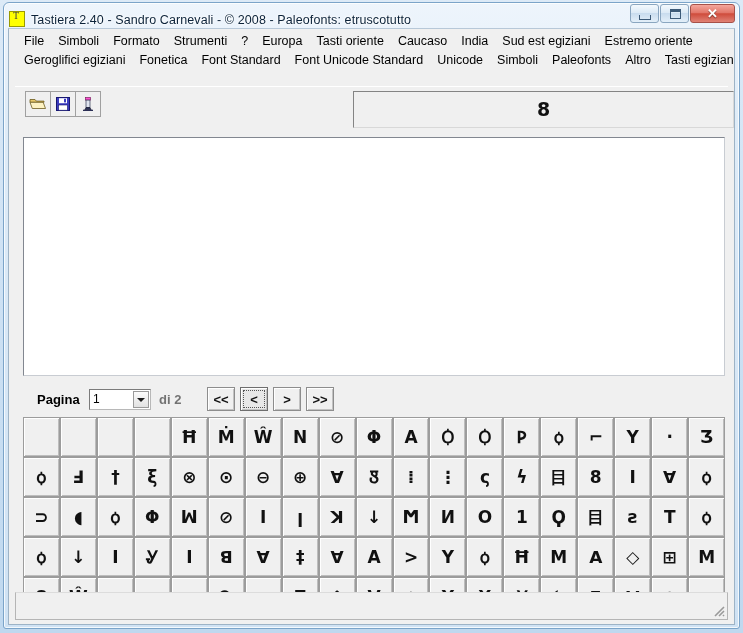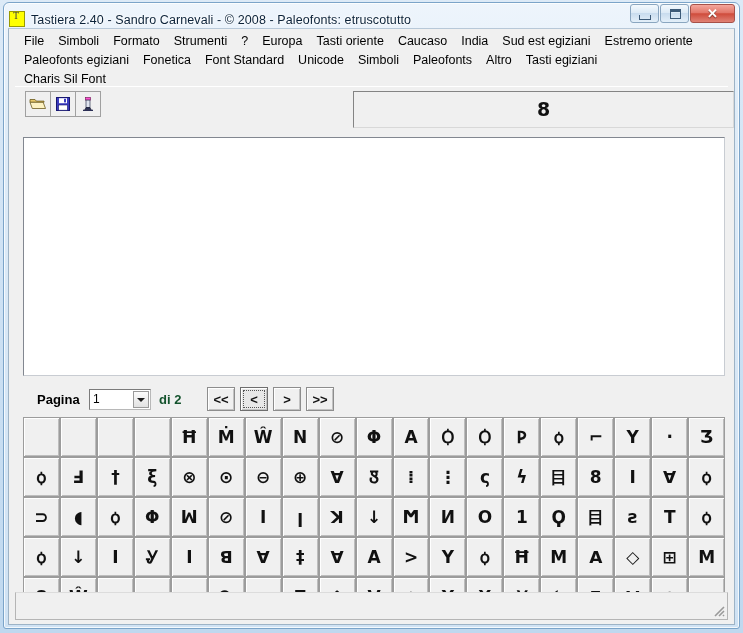--- a/index.html
+++ b/index.html
@@ -250,21 +250,21 @@
     border-left: 4px solid transparent;
     border-right: 4px solid transparent;
     border-top: 4px solid #1a1a1a;
     display: block;
   }
   .pager-of {
     position: absolute;
     left: 150px; top: 5px;
     font-size: 13px;
     font-weight: bold;
-    color: #14532d;
+    color: #737373;
   }
   .nav-buttons {
     position: absolute;
     left: 198px; top: 0px;
     display: flex;
     gap: 5px;
   }
   .nav-btn {
     width: 28px; height: 24px;
     background: #f0f0f0;
@@ -361,31 +361,29 @@
           <div class="menu-item">Strumenti</div>
           <div class="menu-item">?</div>
           <div class="menu-item">Europa</div>
           <div class="menu-item">Tasti oriente</div>
           <div class="menu-item">Caucaso</div>
           <div class="menu-item">India</div>
           <div class="menu-item">Sud est egiziani</div>
           <div class="menu-item">Estremo oriente</div>
         </div>
         <div class="menu-row">
-          <div class="menu-item">Paleofonts egiziani</div>
+          <div class="menu-item">Geroglifici egiziani</div>
           <div class="menu-item">Fonetica</div>
           <div class="menu-item">Font Standard</div>
+          <div class="menu-item">Font Unicode Standard</div>
           <div class="menu-item">Unicode</div>
           <div class="menu-item">Simboli</div>
           <div class="menu-item">Paleofonts</div>
           <div class="menu-item">Altro</div>
           <div class="menu-item">Tasti egiziani</div>
-        </div>
-        <div class="menu-row">
-          <div class="menu-item">Charis Sil Font</div>
         </div>
       </div>
 
     <div class="toolbar">
       <div class="tb-group">
         <div class="tb-btn">
           <svg width="18" height="16" viewBox="0 0 18 16">
             <path d="M1 3.5h5l1.4 1.6H15v1.2H1z" fill="#e8c96a" stroke="#6b5a1e" stroke-width="0.8"></path>
             <path d="M1 6.3h13.2l2.3 6.2H3.3z" fill="#fdf2c2" stroke="#6b5a1e" stroke-width="0.8"></path>
           </svg>

